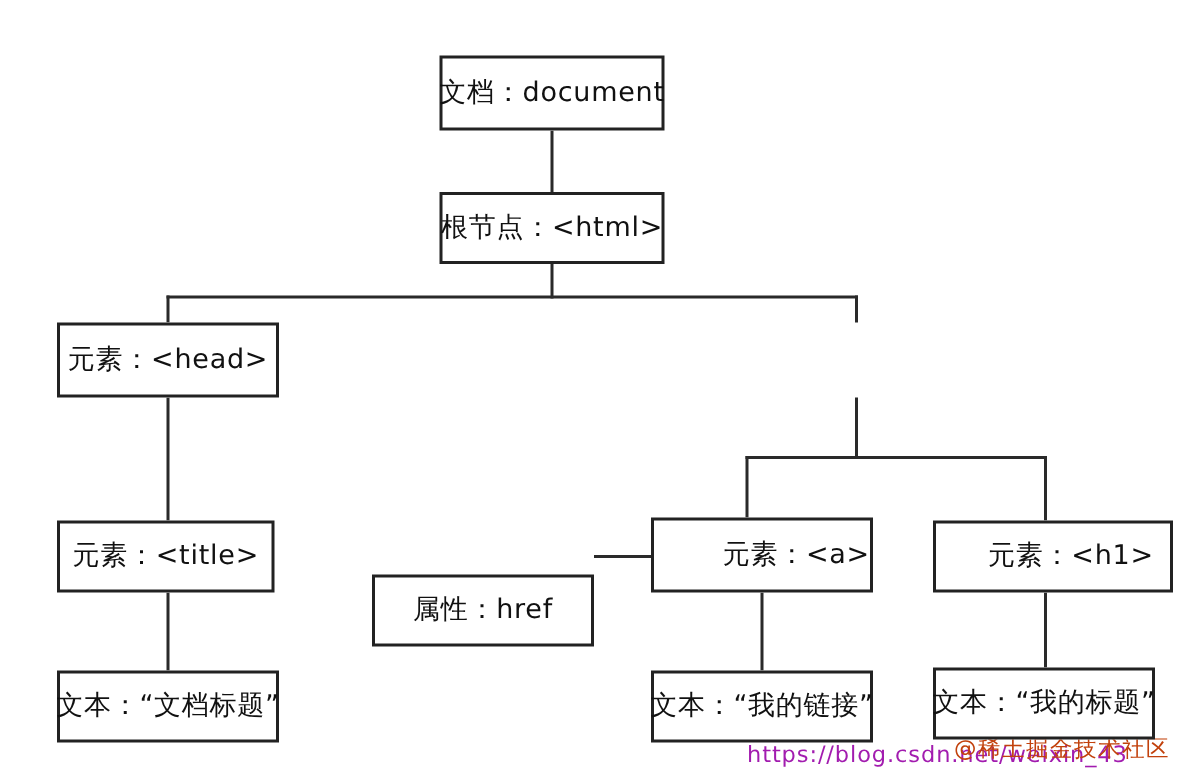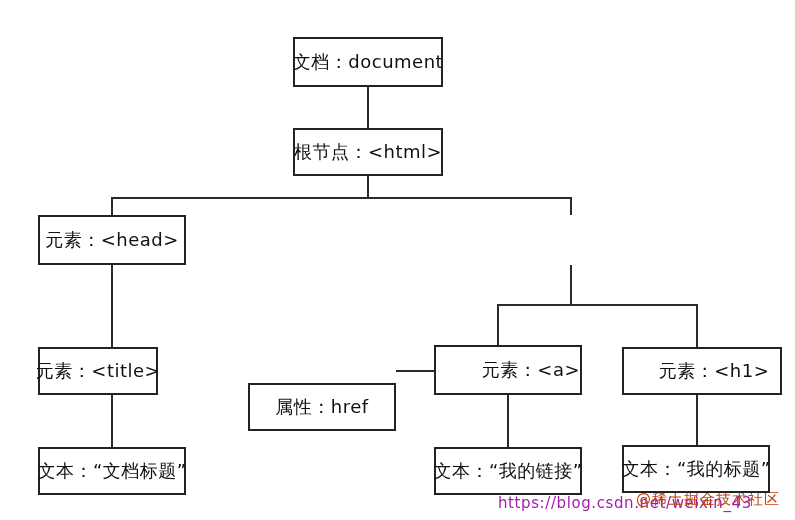--- a/index.html
+++ b/index.html
@@ -98,21 +98,21 @@
 
   <div class="node" style="left:293px; top:128px; width:150px; height:48px;">
     <span class="node-label">根节点：&lt;html&gt;</span>
   </div>
 
   <div class="node" style="left:38px; top:215px; width:148px; height:50px;">
     <span class="node-label">元素：&lt;head&gt;</span>
   </div>
 
 
-  <div class="node" style="left:38px; top:347px; width:120px; height:48px;">
+  <div class="node" style="left:38px; top:347px; width:145px; height:48px;">
     <span class="node-label">元素：&lt;title&gt;</span>
   </div>
 
   <div class="node" style="left:248px; top:347px; width:148px; height:48px;margin-top:36px;">
     <span class="node-label">属性：href</span>
   </div>
 
   <div class="node" style="left:434px; top:345px; width:148px; height:50px;justify-content:flex-end;">
     <span class="node-label">元素：&lt;a&gt;</span>
   </div>

